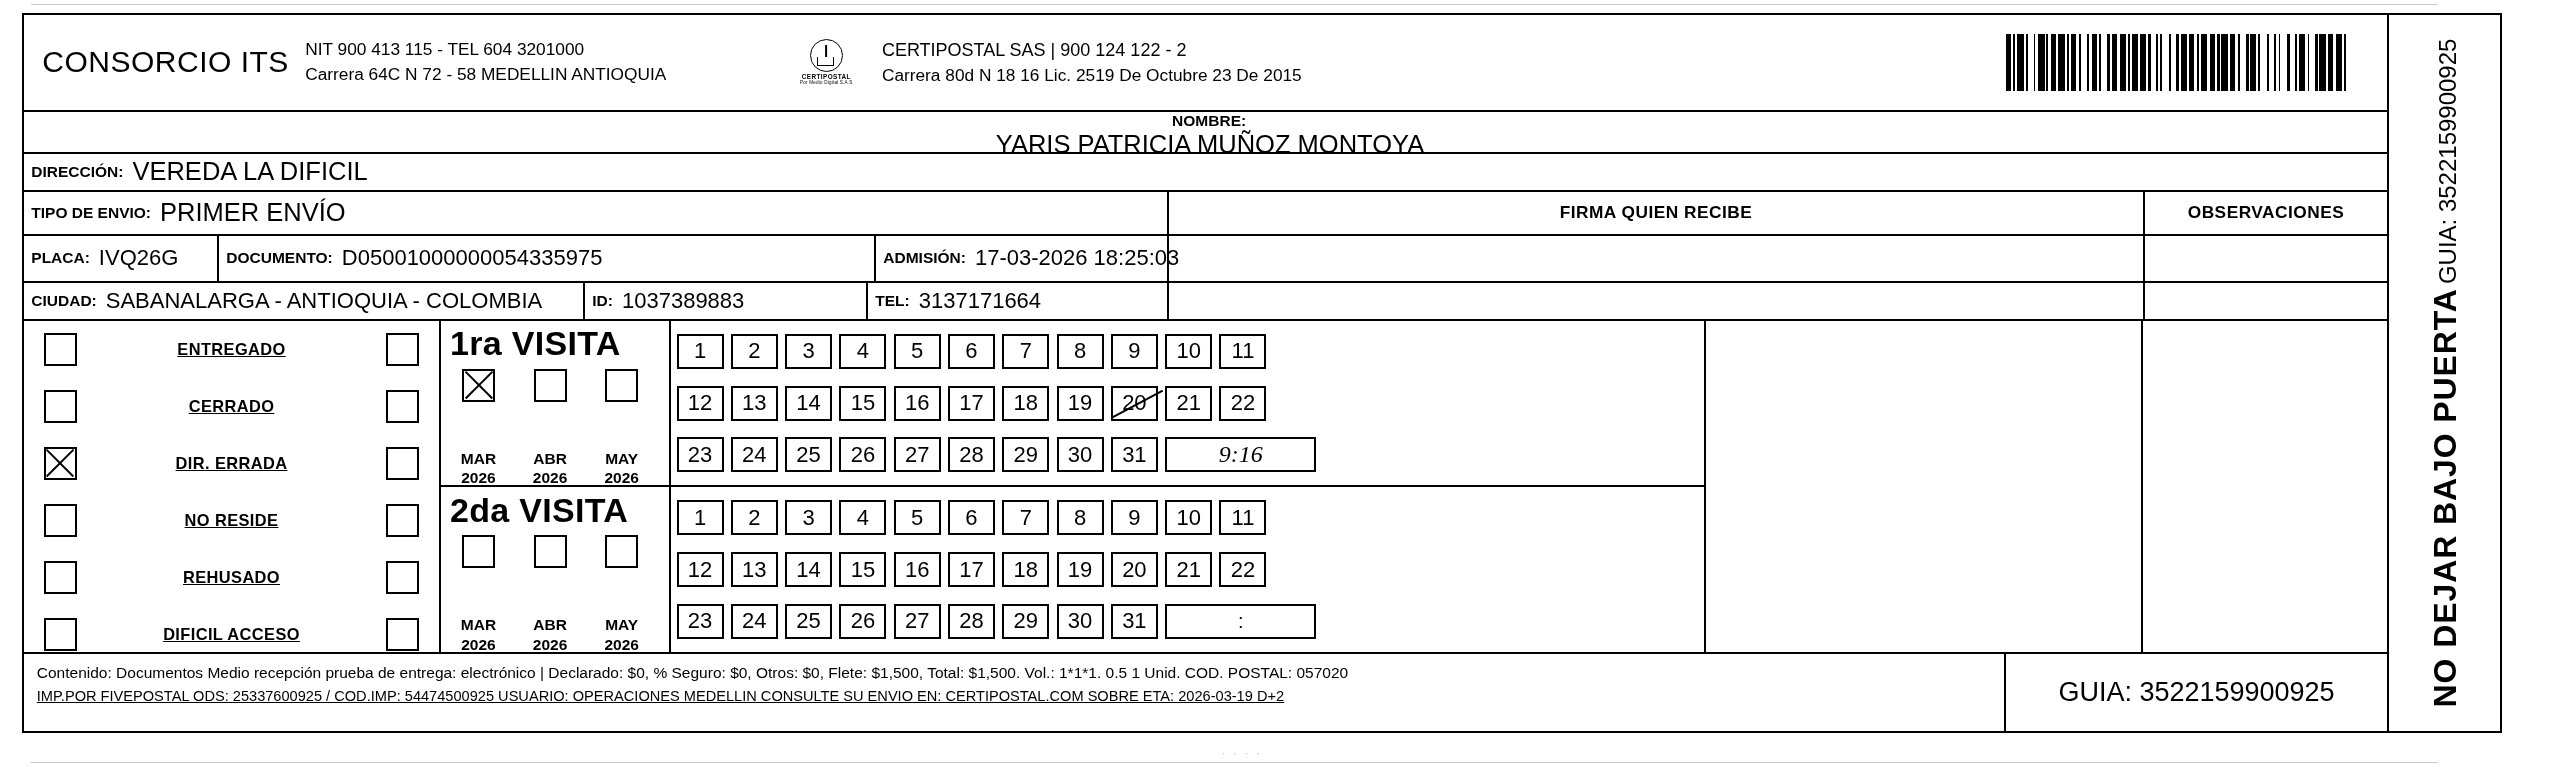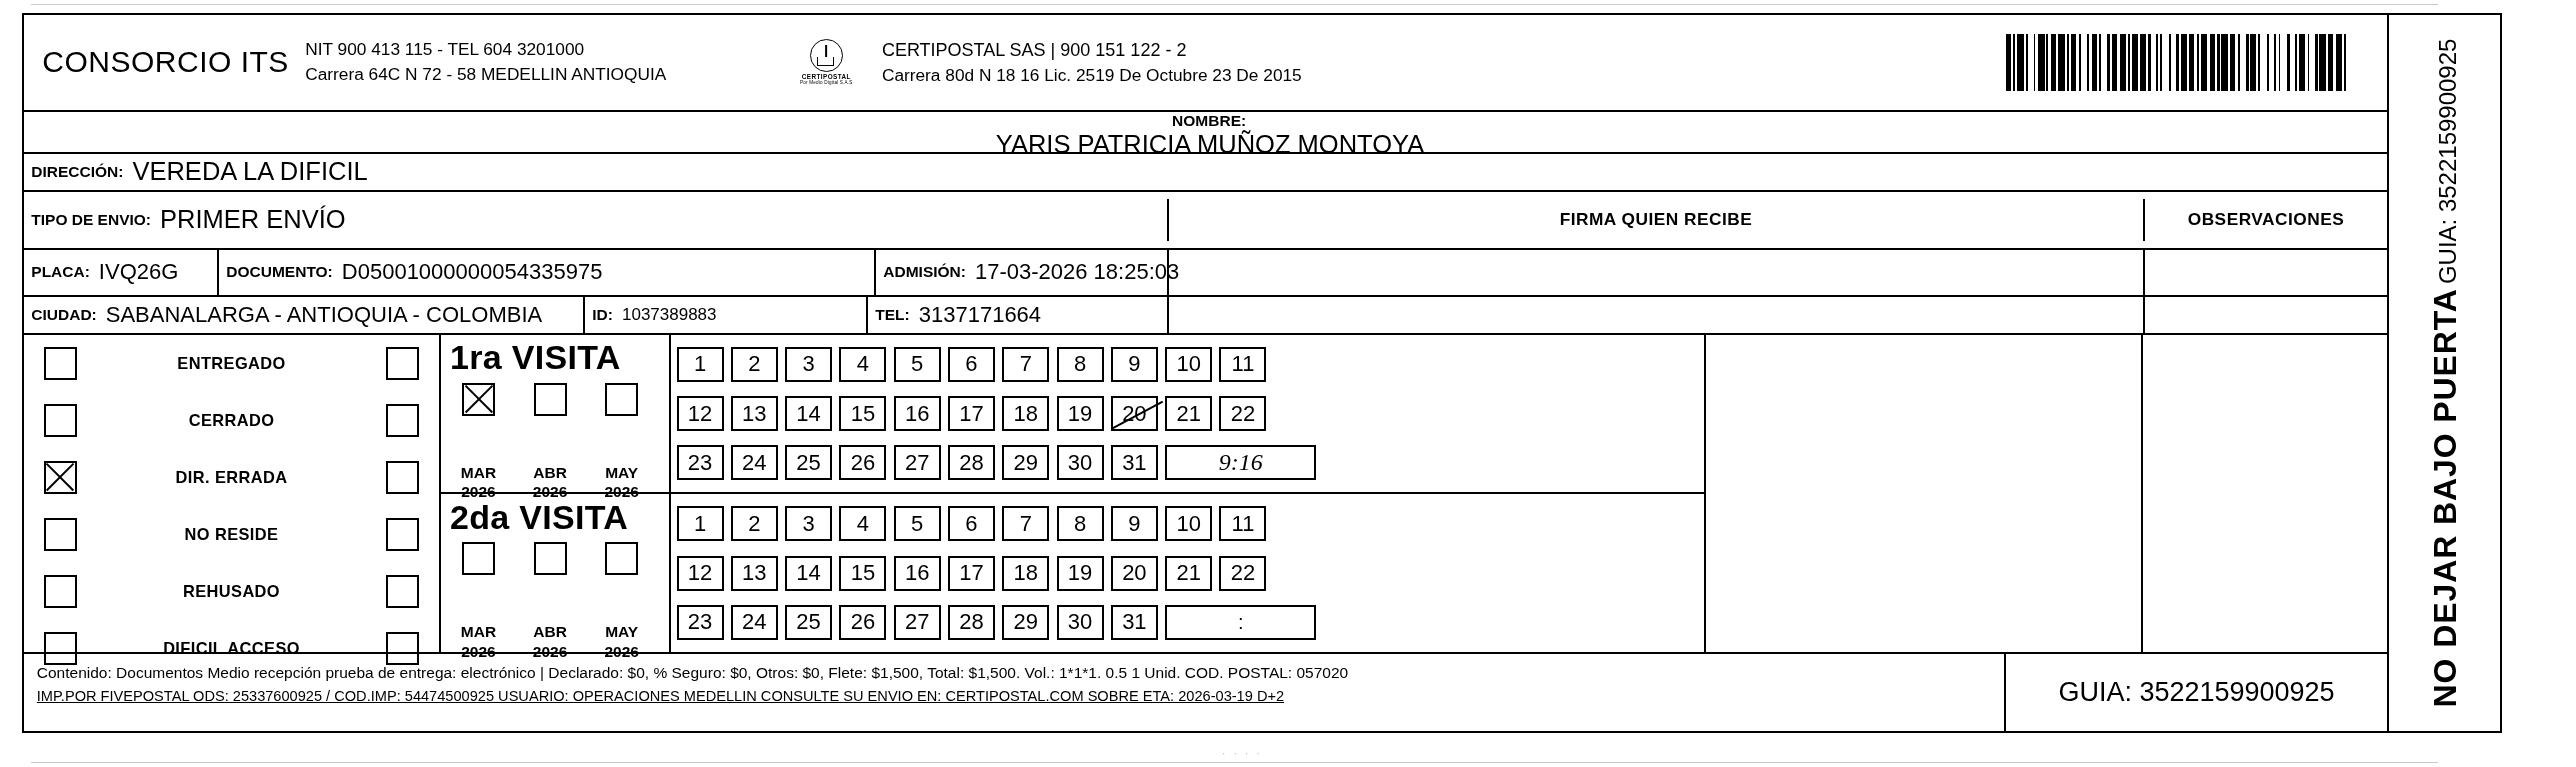--- a/index.html
+++ b/index.html
@@ -150,21 +150,21 @@
     white-space: nowrap;
     padding-left: 7.3px;
   }
   .row .val {
     font-size: 25.5px;
     white-space: nowrap;
     padding-left: 9px;
   }
   .row-nombre { height: 42px; flex-direction: column; }
   .row-direccion { height: 38px; }
-  .row-tipo { height: 58px; }
+  .row-tipo { height: 44px; }
   .row-placa { height: 47px; }
   .row-ciudad { height: 38px; }
 
   .cell {
     display: flex;
     align-items: center;
     height: 100%;
     box-sizing: border-box;
   }
   .bl { border-left: 2.7px solid #000; }
@@ -211,20 +211,21 @@
     padding: 0 1.8px;
     box-sizing: border-box;
   }
   .vrow .box-w { width: 69px; display: flex; justify-content: center; }
   .vrow .name {
     flex: 1;
     text-align: center;
     font-size: 16.4px;
     font-weight: bold;
     letter-spacing: 0.4px;
+    text-decoration: underline;
   }
   .chk {
     width: 33px;
     height: 33px;
     border: 2.7px solid #000;
     box-sizing: border-box;
     position: relative;
     display: inline-block;
   }
   .chk.x:before, .chk.x:after {
@@ -414,21 +415,21 @@
           <div class="nit-block">
             <div>NIT 900 413 115 - TEL 604 3201000</div>
             <div>Carrera 64C N 72 - 58 MEDELLIN ANTIOQUIA</div>
           </div>
           <div class="certi-logo">
             <div class="circle"></div>
             <div class="lg1">CERTIPOSTAL</div>
             <div class="lg2">Por Medio Digital S.A.S</div>
           </div>
           <div class="certi-block">
-            <div class="l1">CERTIPOSTAL SAS | 900 151 122 - 2</div>
+            <div class="l1">CERTIPOSTAL SAS | 900 124 122 - 2</div>
             <div>Carrera 80d N 18 16  Lic. 2519 De Octubre 23 De 2015</div>
           </div>
           <div class="barcode-wrap">
             <div class="barcode" id="barcode">
                 <i style="width:5.5px;background:#000"></i>
                 <i style="width:1.8px;background:#fff"></i>
                 <i style="width:2.7px;background:#000"></i>
                 <i style="width:1.8px;background:#fff"></i>
                 <i style="width:6.4px;background:#000"></i>
                 <i style="width:2.7px;background:#fff"></i>
@@ -566,21 +567,21 @@
           <div class="cell bl" style="width:244px;"></div>
         </div>
 
         <div class="row row-ciudad">
           <div class="cell" style="flex:1;min-width:0;">
             <span class="lbl">CIUDAD:</span>
             <span class="val" style="font-size:22px;">SABANALARGA - ANTIOQUIA - COLOMBIA</span>
           </div>
           <div class="cell bl" style="width:283px;">
             <span class="lbl">ID:</span>
-            <span class="val" style="font-size:17px;">1037389883</span>
+            <span class="val" style="font-size:22px;">1037389883</span>
           </div>
           <div class="cell bl" style="width:301px;">
             <span class="lbl">TEL:</span>
             <span class="val" style="font-size:22px;">3137171664</span>
           </div>
           <div class="cell bl" style="width:976px;"></div>
           <div class="cell bl" style="width:244px;"></div>
         </div>
 
         <div class="mid">

